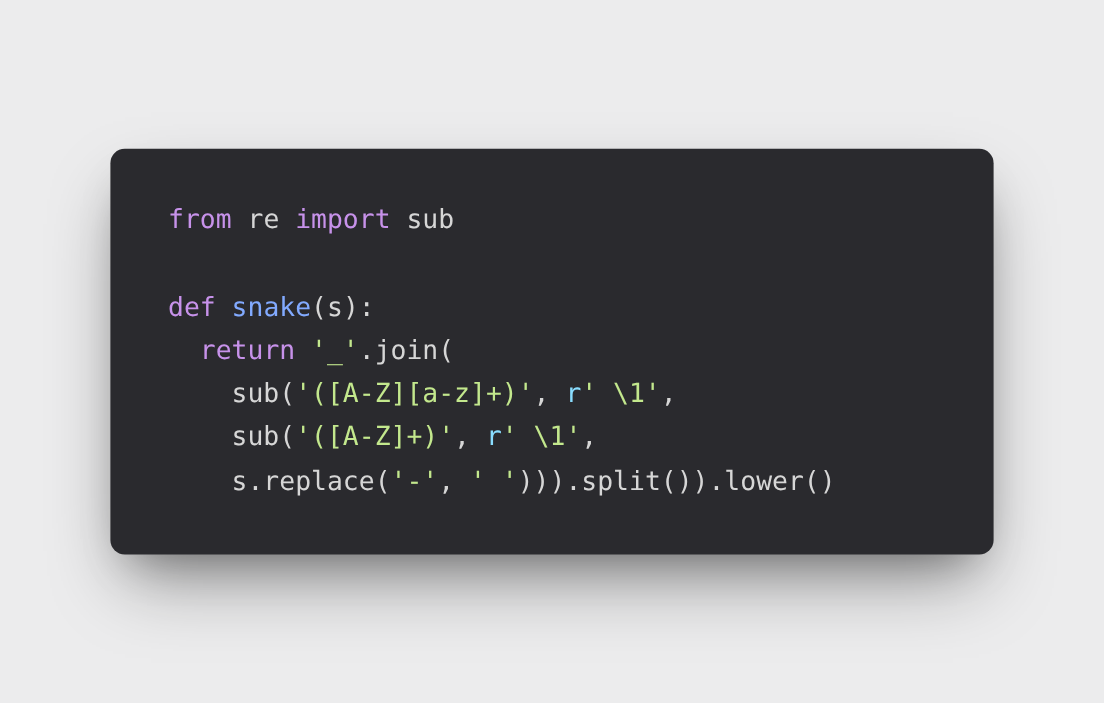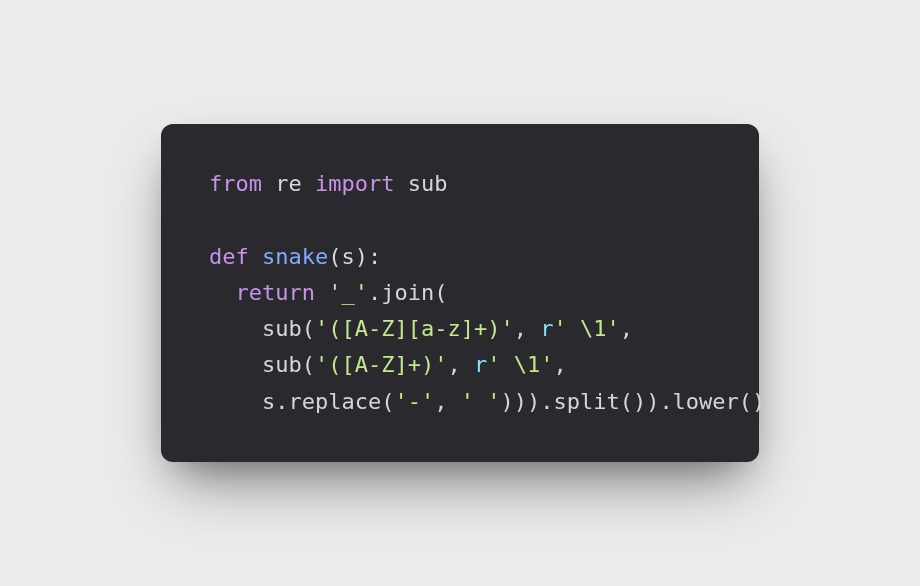--- a/index.html
+++ b/index.html
@@ -9,21 +9,21 @@
       background: #ececed;
       display: flex;
       align-items: center;
       justify-content: center;
       font-family: 'Consolas', 'Menlo', 'Monaco', monospace;
     }
     .code-block {
       background: #2a2a2e;
       border-radius: 12px;
       padding: 42px 48px;
-      width: 598px;
+      width: 736px;
       box-shadow: 0 30px 60px -12px rgba(0,0,0,0.4), 0 18px 36px -18px rgba(0,0,0,0.35);
     }
     pre {
       font-family: 'Consolas', 'Menlo', 'Monaco', monospace;
       font-size: 22px;
       line-height: 1.65;
       color: #d6d6d6;
       white-space: pre;
     }
     .kw { color: #c792ea; }

